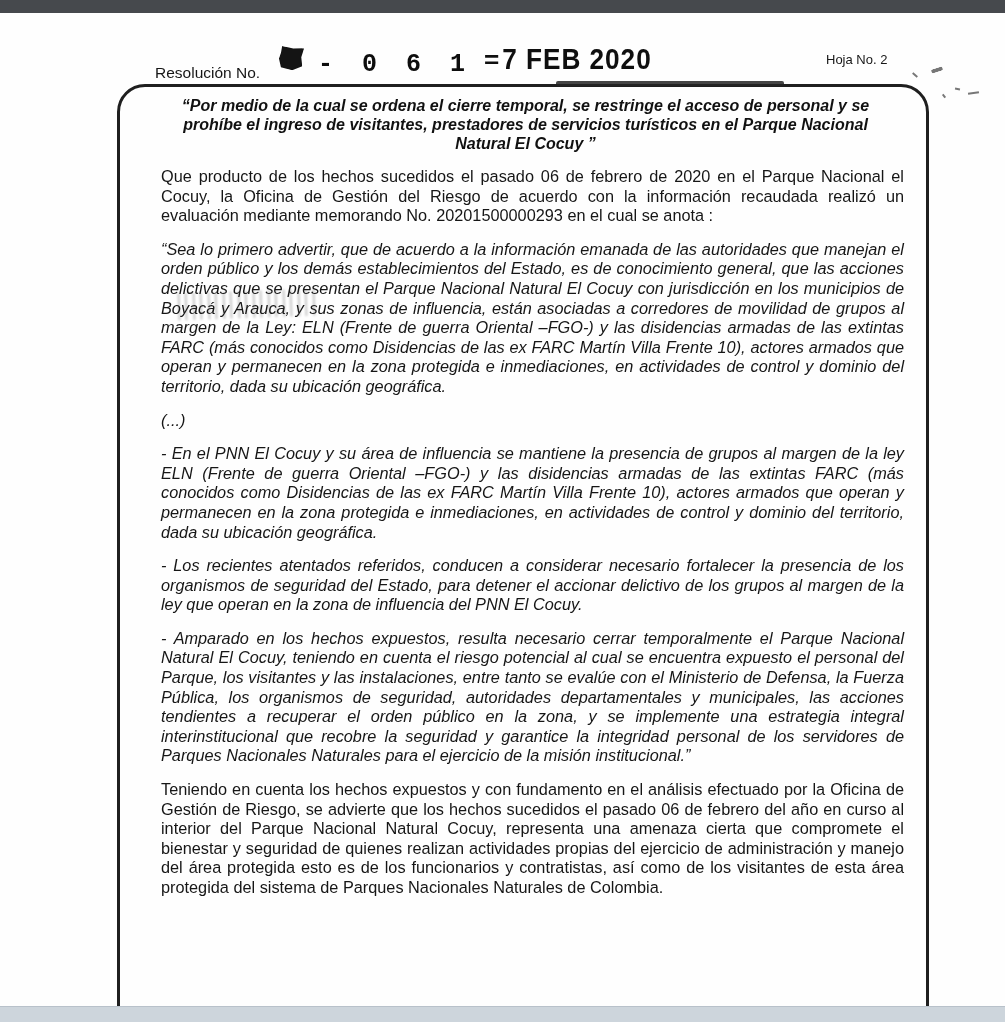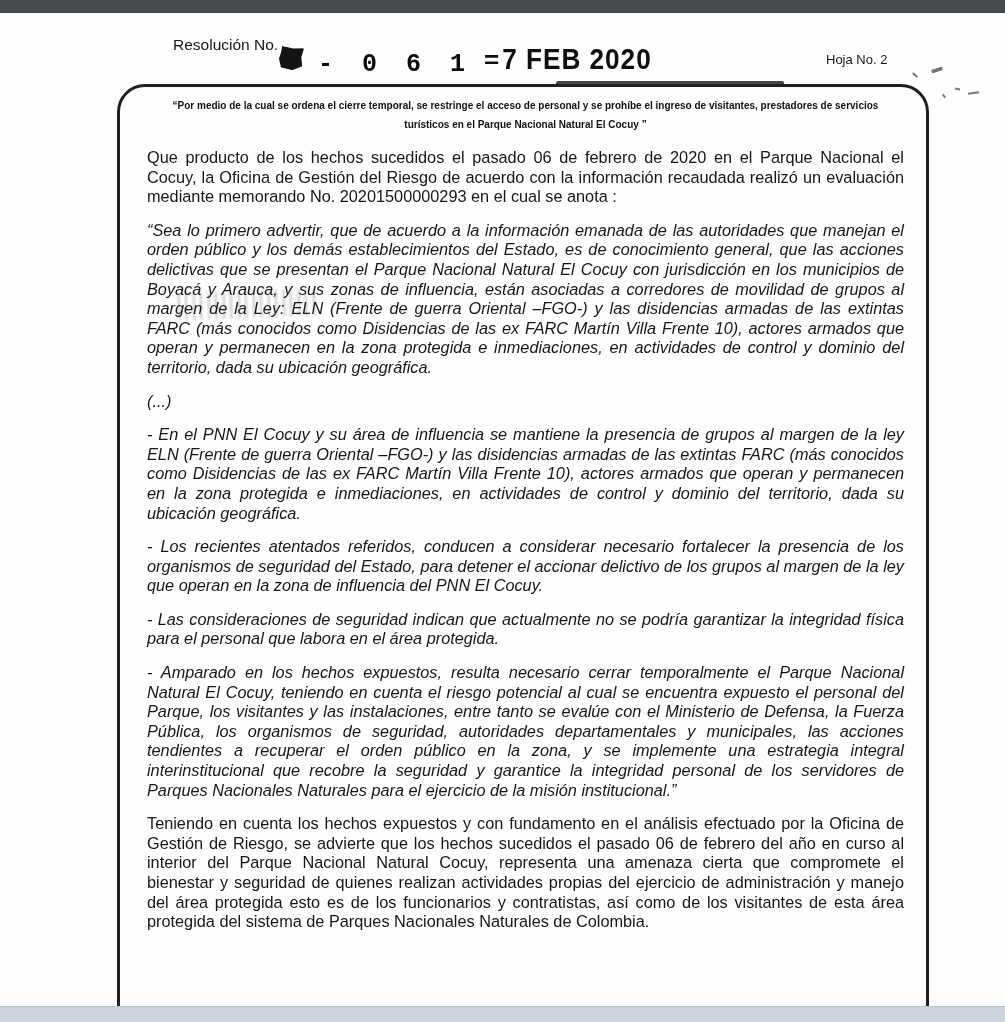--- a/index.html
+++ b/index.html
@@ -6,21 +6,21 @@
   body{
     width:1005px;height:1022px;position:relative;overflow:hidden;
     background:#fefefe;
     font-family:"Liberation Sans",sans-serif;
     -webkit-font-smoothing:antialiased;
   }
   .top-bar{position:absolute;left:0;top:0;width:1005px;height:13px;background:#46494d;z-index:10;}
   .bottom-strip{position:absolute;left:0;bottom:0;width:1005px;height:15px;background:#cdd5dc;border-top:1px solid #b8c1ca;z-index:10;}
 
   
-  .res-label{position:absolute;left:155px;top:36px;font-size:15.5px;color:#161616;z-index:4;margin-left:18px;}
+  .res-label{position:absolute;left:155px;top:64px;font-size:15.5px;color:#161616;z-index:4;}
   .hoja{position:absolute;left:826px;top:52px;font-size:13px;color:#161616;z-index:4;}
   .stamp-blob{
     position:absolute;left:279px;top:47px;width:24px;height:23px;background:#141414;z-index:4;
     clip-path:polygon(8% 0,55% 6%,100% 0,92% 40%,100% 78%,60% 100%,12% 92%,0 55%,6% 30%);
     transform:rotate(6deg);
   }
   .stamp-number{
     position:absolute;left:318px;top:50px;z-index:4;
     font-family:"Liberation Mono",monospace;font-weight:bold;font-size:25px;
     letter-spacing:7px;color:#0d0d0d;
@@ -52,24 +52,24 @@
 
   
   .ghost-smudge{
     position:absolute;left:178px;top:291px;width:138px;height:27px;z-index:6;
     background:repeating-linear-gradient(90deg,#3c3c3c 0 2px,transparent 2px 7px,#3c3c3c 7px 9px,transparent 9px 15px);
     opacity:.28;transform:rotate(-2deg);filter:blur(1px);pointer-events:none;
   }
 
   .content{position:absolute;left:147px;top:96px;width:757px;color:#151515;z-index:3;}
   .title{
-    font-weight:bold;font-size:10px;line-height:19px;
+    font-weight:bold;font-style:italic;font-size:16px;line-height:19px;
     text-align:center;padding:0 8px;color:#111;
   }
-  .para{margin:14px 0 0 0;text-align:justify;font-size:16.3px;line-height:19.6px;color:#161616;}
+  .para{margin:14px 0 0 14px;text-align:justify;font-size:16.3px;line-height:19.6px;color:#161616;}
   .italic{font-style:italic;}
 </style>
 </head>
 <body>
 
 <div class="top-bar"></div>
 
 <span class="res-label">Resolución No.</span>
 <span class="stamp-blob"></span>
 <span class="stamp-number">- 0 6 1</span>
@@ -86,19 +86,18 @@
 <div class="frame-top-smudge"></div>
 <div class="ghost-smudge"></div>
 
 <div class="content">
   <div class="title">“Por medio de la cual se ordena el cierre temporal, se restringe el acceso de personal y se prohíbe el ingreso de visitantes, prestadores de servicios turísticos en el Parque Nacional Natural El Cocuy ”</div>
   <p class="para">Que producto de los hechos sucedidos el pasado 06 de febrero de 2020 en el Parque Nacional el Cocuy, la Oficina de Gestión del Riesgo de acuerdo con la información recaudada realizó un evaluación mediante memorando No. 20201500000293 en el cual se anota :</p>
   <p class="para italic">“Sea lo primero advertir, que de acuerdo a la información emanada de las autoridades que manejan el orden público y los demás establecimientos del Estado, es de conocimiento general, que las acciones delictivas que se presentan el Parque Nacional Natural El Cocuy con jurisdicción en los municipios de Boyacá y Arauca, y sus zonas de influencia, están asociadas a corredores de movilidad de grupos al margen de la Ley: ELN (Frente de guerra Oriental –FGO-) y las disidencias armadas de las extintas FARC (más conocidos como Disidencias de las ex FARC Martín Villa Frente 10), actores armados que operan y permanecen en la zona protegida e inmediaciones, en actividades de control y dominio del territorio, dada su ubicación geográfica.</p>
   <p class="para italic">(...)</p>
   <p class="para italic">- En el PNN El Cocuy y su área de influencia se mantiene la presencia de grupos al margen de la ley ELN (Frente de guerra Oriental –FGO-) y las disidencias armadas de las extintas FARC (más conocidos como Disidencias de las ex FARC Martín Villa Frente 10), actores armados que operan y permanecen en la zona protegida e inmediaciones, en actividades de control y dominio del territorio, dada su ubicación geográfica.</p>
   <p class="para italic">- Los recientes atentados referidos, conducen a considerar necesario fortalecer la presencia de los organismos de seguridad del Estado, para detener el accionar delictivo de los grupos al margen de la ley que operan en la zona de influencia del PNN El Cocuy.</p>
-  <p class="para italic">- Las consideraciones de seguridad indican que actualmente no se podría garantizar la integridad física para el personal que labora en el área protegida.</p>
   <p class="para italic">- Amparado en los hechos expuestos, resulta necesario cerrar temporalmente el Parque Nacional Natural El Cocuy, teniendo en cuenta el riesgo potencial al cual se encuentra expuesto el personal del Parque, los visitantes y las instalaciones, entre tanto se evalúe con el Ministerio de Defensa, la Fuerza Pública, los organismos de seguridad, autoridades departamentales y municipales, las acciones tendientes a recuperar el orden público en la zona, y se implemente una estrategia integral interinstitucional que recobre la seguridad y garantice la integridad personal de los servidores de Parques Nacionales Naturales para el ejercicio de la misión institucional.”</p>
   <p class="para">Teniendo en cuenta los hechos expuestos y con fundamento en el análisis efectuado por la Oficina de Gestión de Riesgo, se advierte que los hechos sucedidos el pasado 06 de febrero del año en curso al interior del Parque Nacional Natural Cocuy, representa una amenaza cierta que compromete el bienestar y seguridad de quienes realizan actividades propias del ejercicio de administración y manejo del área protegida esto es de los funcionarios y contratistas, así como de los visitantes de esta área protegida del sistema de Parques Nacionales Naturales de Colombia.</p>
 
 </div>
 
 <div class="bottom-strip"></div>
 
 </body></html>

